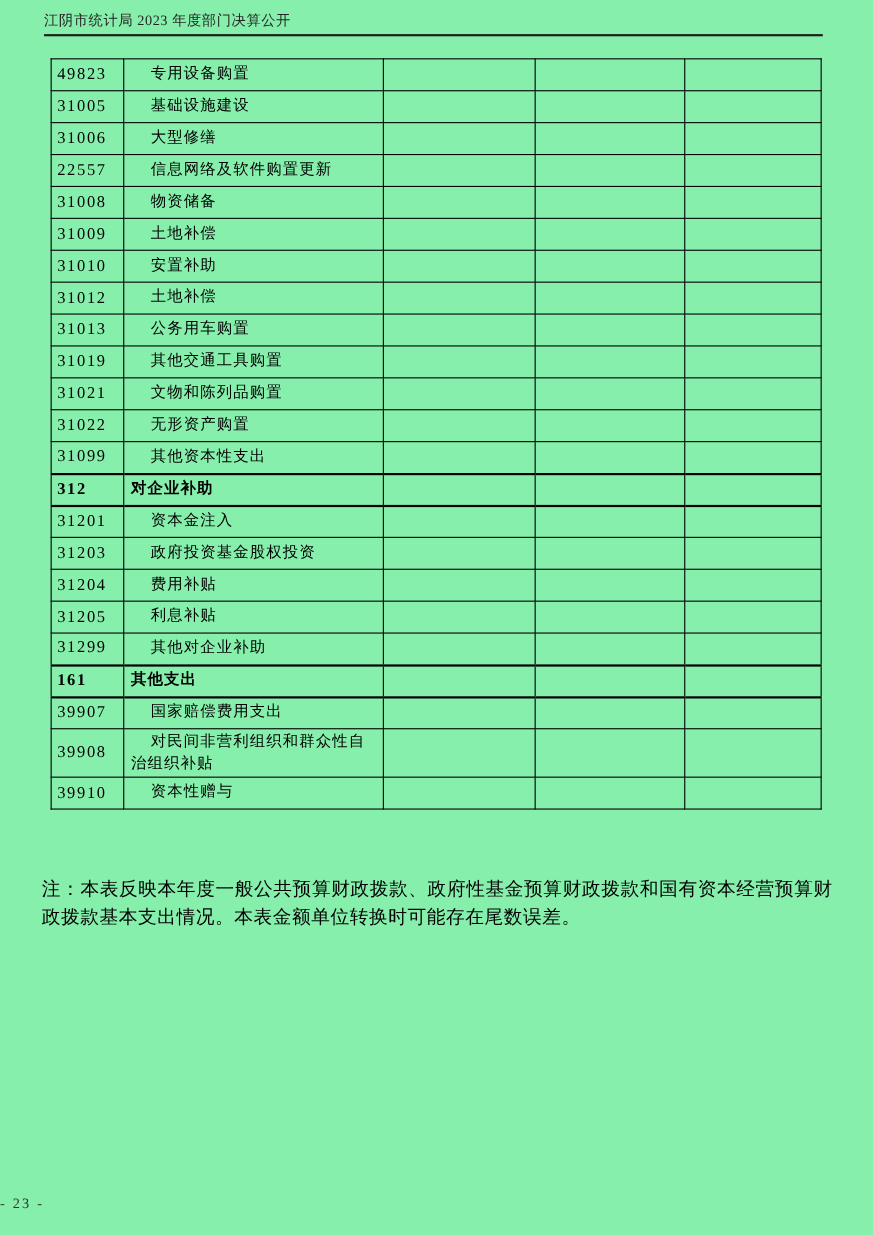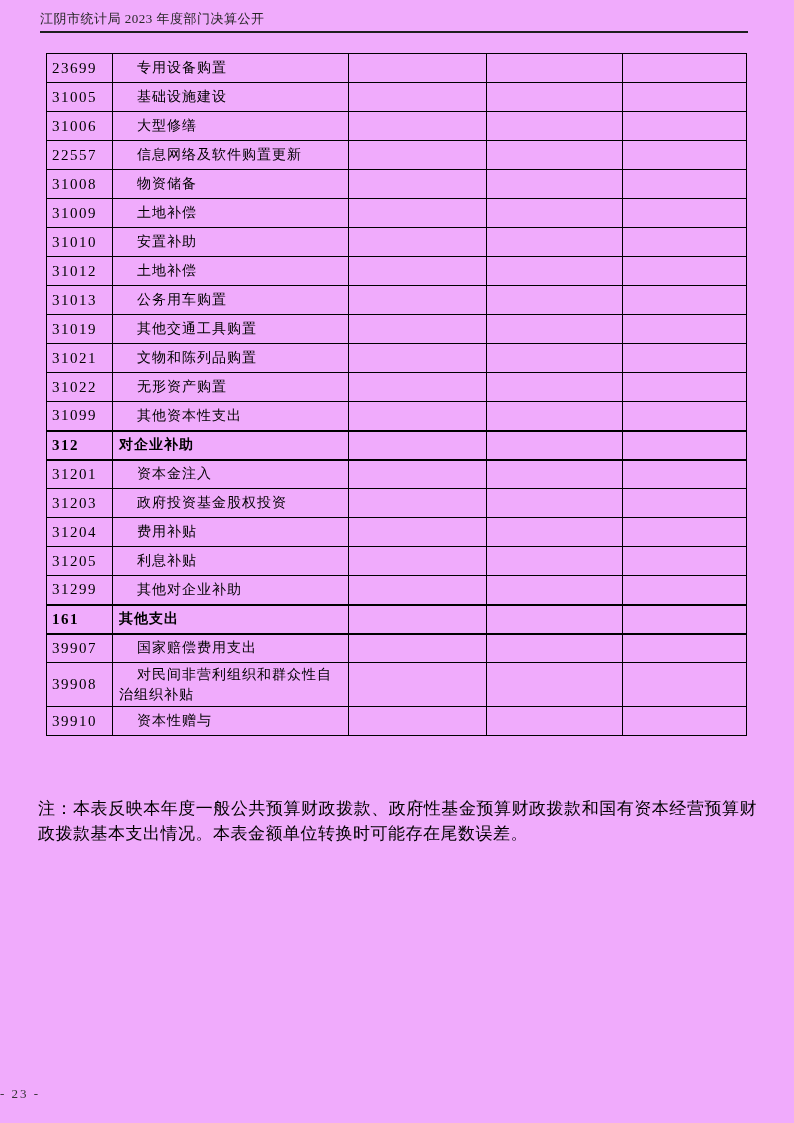--- a/index.html
+++ b/index.html
@@ -1,20 +1,20 @@
 <!DOCTYPE html>
 <html><head>
 <meta charset="utf-8">
 <style>
   html, body { margin: 0; padding: 0; background: #ffffff; }
   .page {
     position: relative;
     width: 794px;
     height: 1123px;
-    background: #f0abfc;
+    background: #86efac;
     font-family: "Liberation Serif", "DejaVu Serif", serif;
     color: #000000;
     overflow: hidden;
   }
   .doc-header {
     position: absolute;
     left: 40px;
     top: 10px;
     width: 708px;
     border-bottom: 2px solid #1f1f1f;
@@ -94,21 +94,21 @@
   <table class="budget-table">
     <colgroup>
       <col style="width:66px">
       <col style="width:236px">
       <col style="width:138px">
       <col style="width:136px">
       <col style="width:124px">
     </colgroup>
     <tbody id="budget-table-body">
         <tr class="item">
-          <td class="col-code">23699</td>
+          <td class="col-code">49823</td>
           <td class="col-label">专用设备购置</td>
           <td class="col-value"></td>
           <td class="col-value"></td>
           <td class="col-value"></td>
         </tr>
         <tr class="item">
           <td class="col-code">31005</td>
           <td class="col-label">基础设施建设</td>
           <td class="col-value"></td>
           <td class="col-value"></td>

